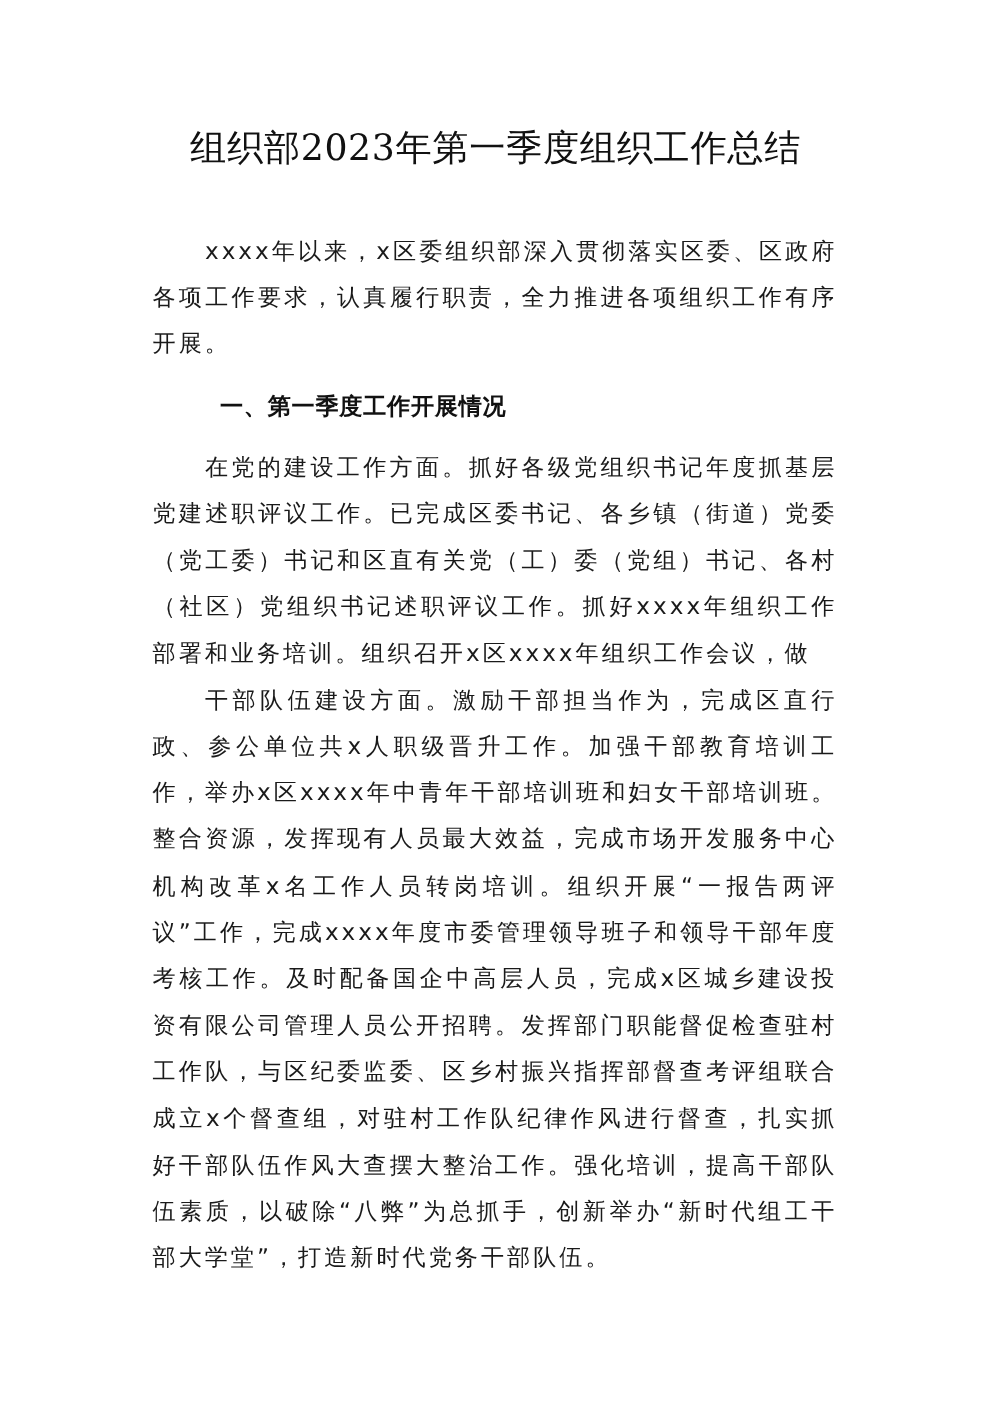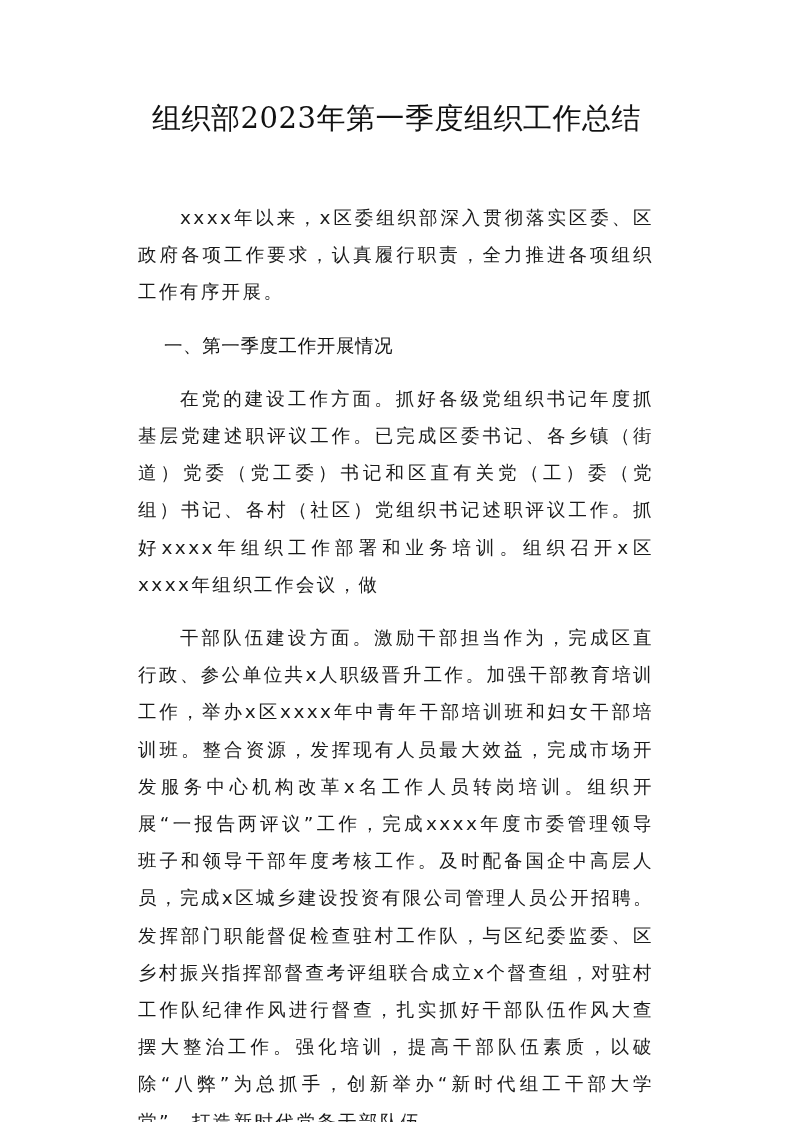--- a/index.html
+++ b/index.html
@@ -34,34 +34,34 @@
     color: #111111;
     letter-spacing: 0.5px;
   }
   .body-text {
     position: absolute;
     left: 122px;
     top: 183px;
     width: 548px;
   }
   .para {
-    margin: 16px;
+    margin: 0;
     font-family: "DejaVu Sans", "Liberation Sans", sans-serif;
     font-size: 18.5px;
     line-height: 37.2px;
     letter-spacing: 2.4px;
     text-align: justify;
     text-indent: 42px;
     color: #1a1a1a;
   }
   .heading {
-    margin: 0;
+    margin: 12px;
     font-family: "DejaVu Sans", "Liberation Sans", sans-serif;
     font-size: 18.5px;
-    font-weight: normal;
+    font-weight: bold;
     line-height: 37.2px;
     letter-spacing: 0.6px;
     text-indent: 42px;
     color: #111111;
   }
 </style>
 </head>
 <body>
 
 <div class="page">

